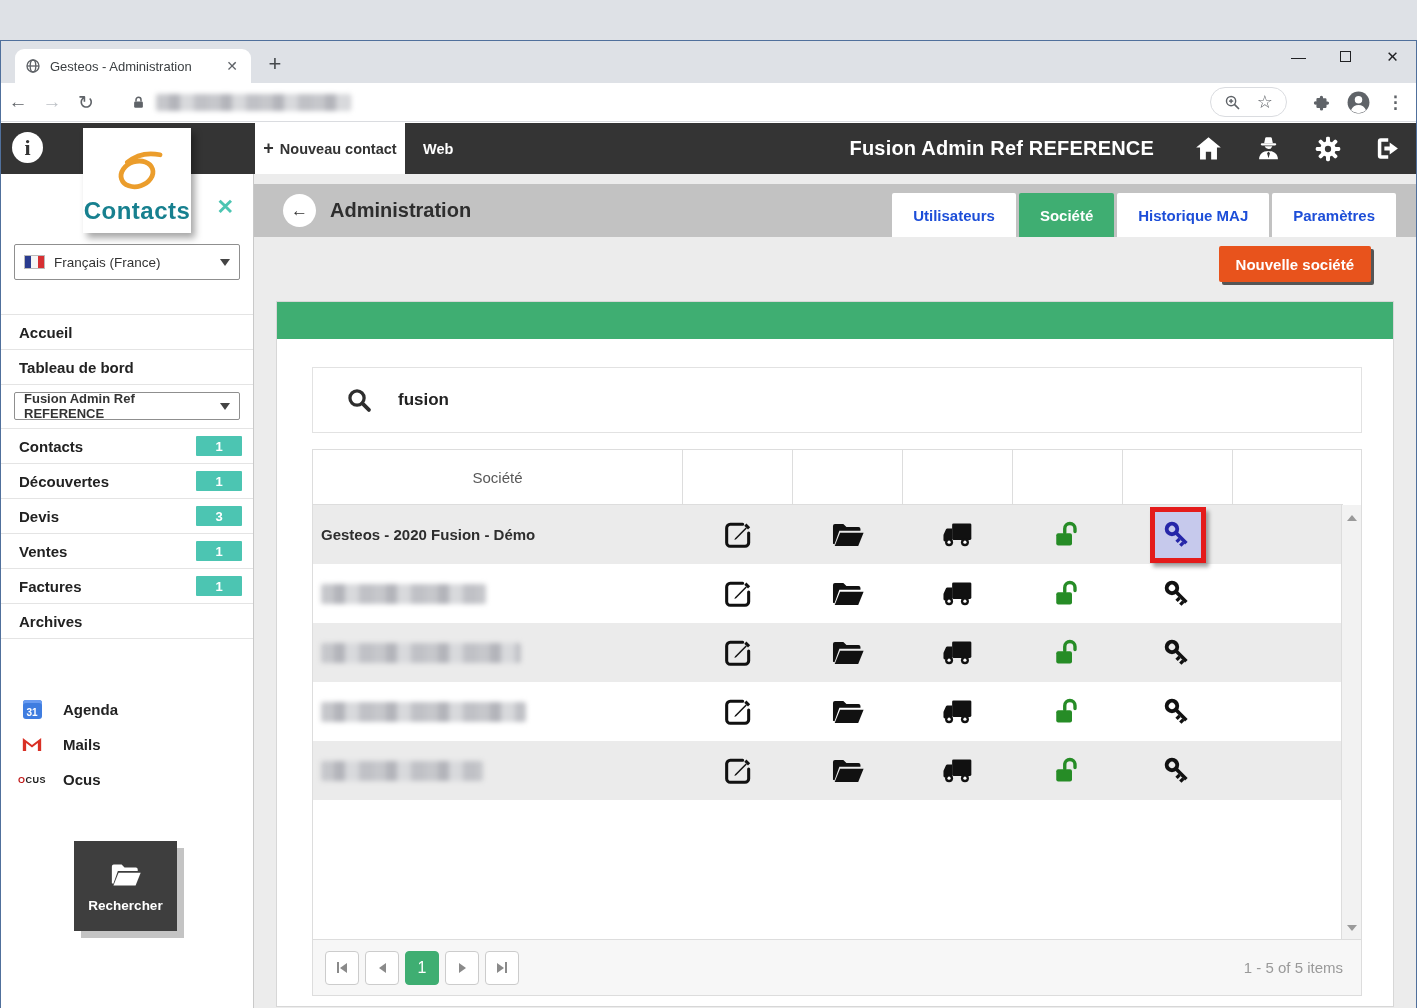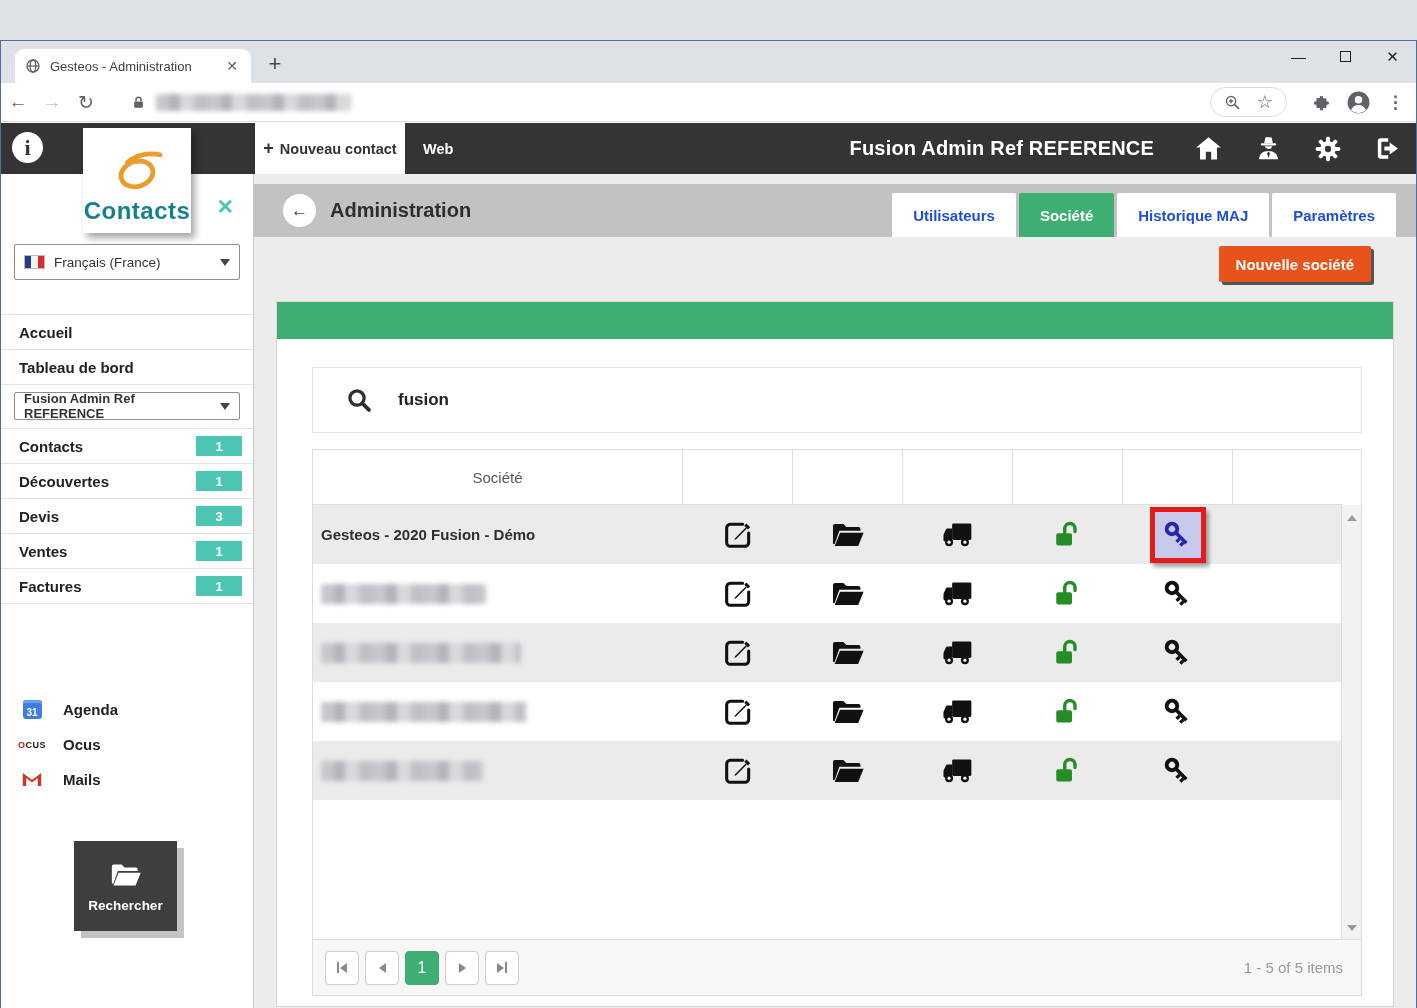--- a/index.html
+++ b/index.html
@@ -318,43 +318,47 @@
           <span class="badge">3</span>
         </div>
         <div class="sb-item">
           <span class="lbl">Ventes</span>
           <span class="badge">1</span>
         </div>
         <div class="sb-item">
           <span class="lbl">Factures</span>
           <span class="badge">1</span>
         </div>
+        <div class="sb-item">
+          <span class="lbl">Archives</span>
+
+        </div>
         <div class="sb-sep"></div>
       </div>
 
       <div class="sb-apps">
         <div class="sb-app">
           <span class="app-ic">
               <span class="cal-icon">31</span>
             </span>
           <span class="lbl">Agenda</span>
-        </div>
-        <div class="sb-app">
-          <span class="app-ic">
-              <span class="ocus-logo"><b>O</b><span title="OCUS">CUS</span></span>
-            </span>
-          <span class="lbl">Ocus</span>
         </div>
         <div class="sb-app">
           <span class="app-ic">
               <svg width="22" height="17">
                 <use href="#i-gmail"></use>
               </svg>
             </span>
           <span class="lbl">Mails</span>
+        </div>
+        <div class="sb-app">
+          <span class="app-ic">
+              <span class="ocus-logo"><b>O</b><span title="OCUS">CUS</span></span>
+            </span>
+          <span class="lbl">Ocus</span>
         </div>
       </div>
 
       <button class="btn-rechercher">
         <svg width="32" height="32" style="color:#fff">
             <use href="#i-folder"></use>
           </svg>
         <span class="lbl">Rechercher</span>
       </button>
     </div>

